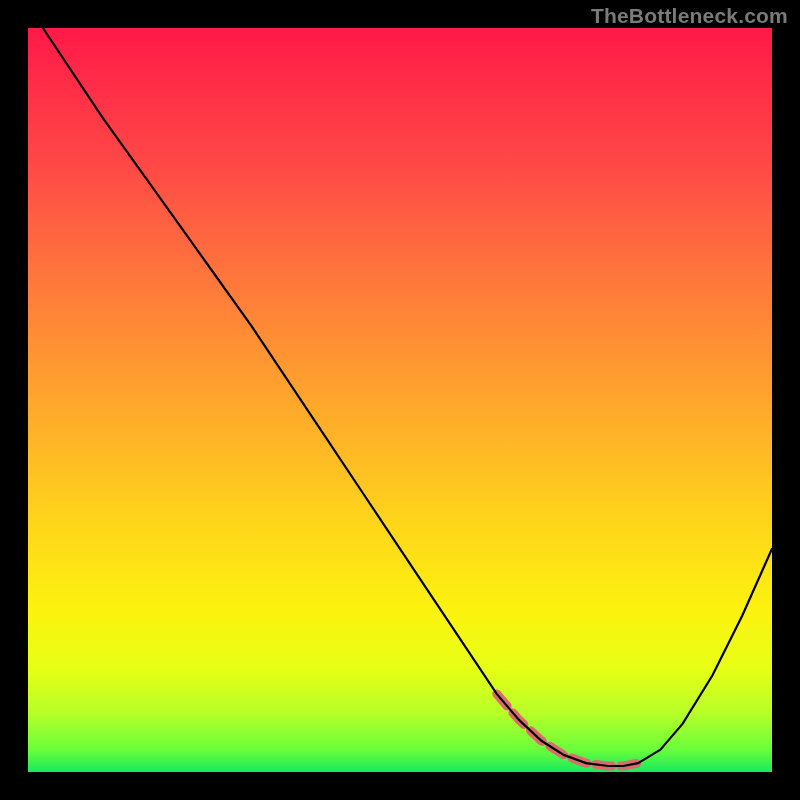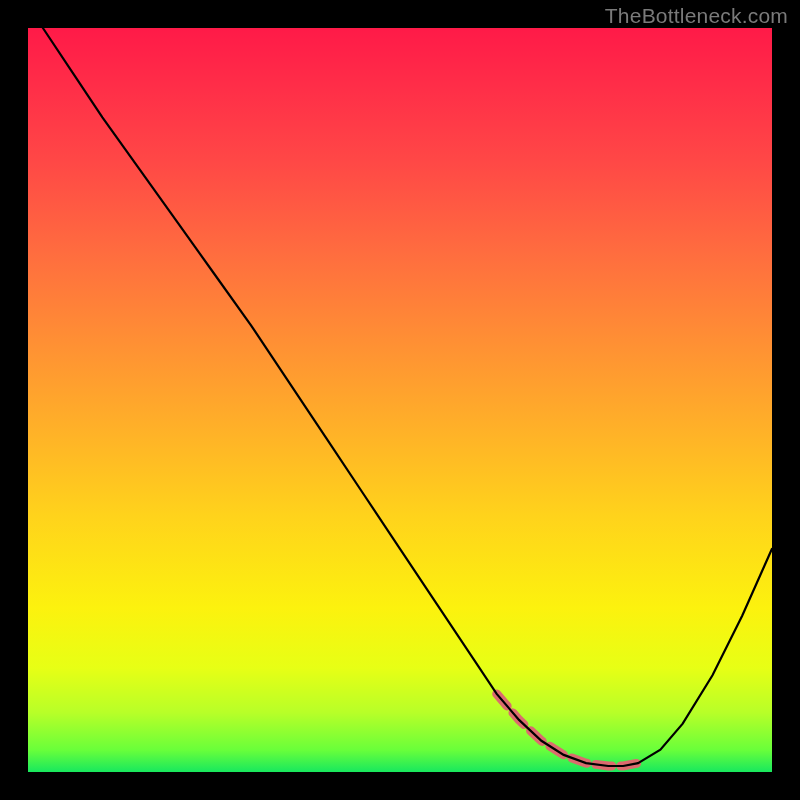--- a/index.html
+++ b/index.html
@@ -5,21 +5,21 @@
   * { margin: 0; padding: 0; box-sizing: border-box; }
   html, body { width: 800px; height: 800px; overflow: hidden; }
   body { background: #000; position: relative; font-family: Arial, sans-serif; }
 
   .watermark {
     position: absolute;
     top: 4px;
     right: 12px;
     color: #7a7a7a;
     font-size: 21px;
-    font-weight: 400;
+    font-weight: 700;
     z-index: 10;
     letter-spacing: 0.2px;
   }
 
   .plot-area {
     position: absolute;
     left: 28px;
     top: 28px;
     width: 744px;
     height: 744px;

